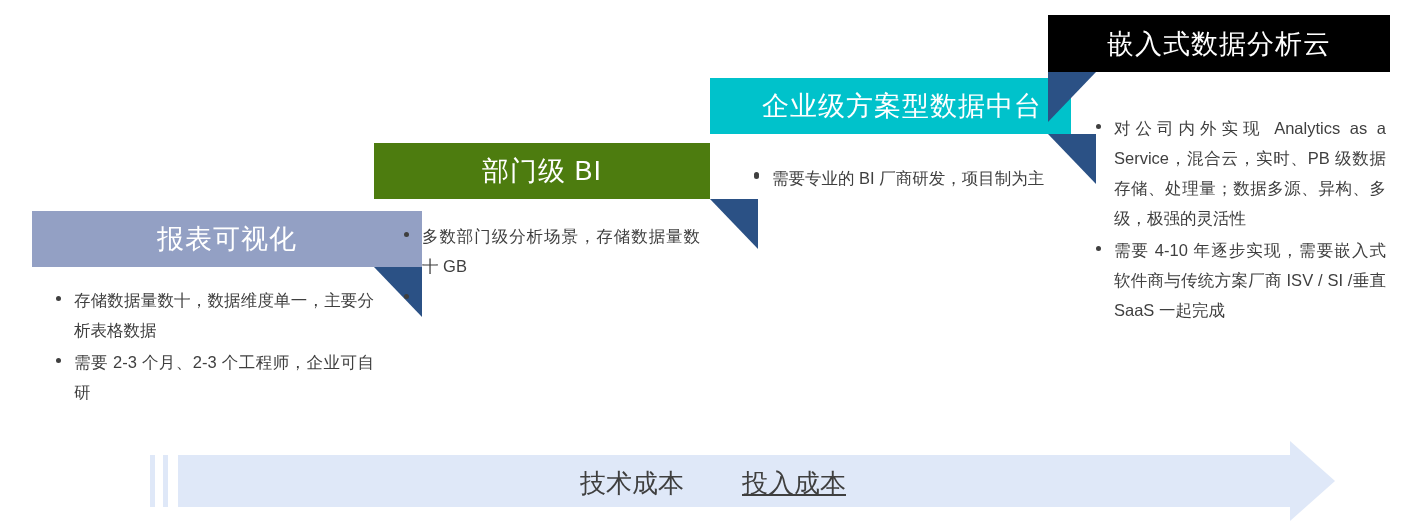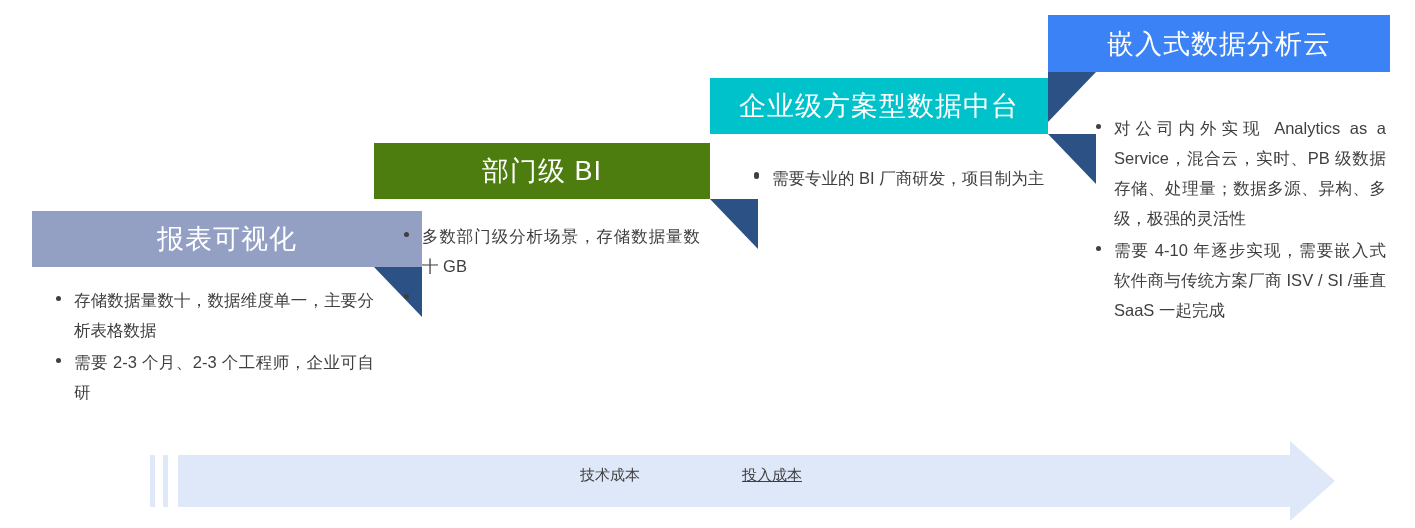--- a/index.html
+++ b/index.html
@@ -56,21 +56,21 @@
   #arrow-body{position:absolute;left:28px;top:0;height:52px;width:1117px;background:#dfe8f8;}
   #arrow-head{
     position:absolute;left:1140px;top:-14px;
     width:0;height:0;
     border-top:40px solid transparent;
     border-bottom:40px solid transparent;
     border-left:45px solid #dfe8f8;
   }
   .cost-label{
     position:absolute;top:11px;
-    font-size:15px;color:#3f3f3f;
+    font-size:26px;color:#3f3f3f;
     white-space:nowrap;
   }
   #cost-tech{left:430px;}
   #cost-invest{left:592px;text-decoration:underline;}
 </style>
 </head>
 <body>
 
 <div id="stage">
 
@@ -90,32 +90,32 @@
       <span>部门级 BI</span>
     </div>
     <div class="shadow" style="left:336px;top:56px;border-width:50px 0 0 48px;border-color:#2b5185 transparent transparent transparent;"></div>
     <ul class="bullets" style="left:26px;top:78px;width:300px;">
       <li><span class="dot"></span><span>多数部门级分析场景，存储数据量数十 GB</span></li>
       <li><span class="dot"></span></li>
     </ul>
   </div>
 
   <div class="tier" style="left:710px;top:78px;width:350px;">
-    <div class="banner" style="width:338px;height:56px;background:#00c2cb;">
+    <div class="banner" style="width:338px;height:56px;background:#00c2cb;padding-left:23px;">
       <span>企业级方案型数据中台</span>
     </div>
     <div class="shadow" style="left:338px;top:56px;border-width:50px 0 0 48px;border-color:#2b5185 transparent transparent transparent;"></div>
     <ul class="bullets" style="left:40px;top:83px;width:298px;">
       <li><span class="dot"></span></li>
       <li><span class="dot"></span><span>需要专业的 BI 厂商研发，项目制为主</span></li>
     </ul>
   </div>
 
   <div class="tier" style="left:1048px;top:15px;width:345px;">
-    <div class="banner" style="width:342px;height:57px;background:#3b82f6;">
+    <div class="banner" style="width:342px;height:57px;background:#000000;">
       <span>嵌入式数据分析云</span>
     </div>
     <div class="shadow" style="left:0px;top:57px;border-width:50px 48px 0 0;border-color:#2b5185 transparent transparent transparent;"></div>
     <ul class="bullets" style="left:44px;top:81px;width:294px;margin-top:17px;">
       <li><span class="dot"></span><span>对公司内外实现 Analytics as a Service，混合云，实时、PB 级数据存储、处理量；数据多源、异构、多级，极强的灵活性</span></li>
       <li><span class="dot"></span><span>需要 4-10 年逐步实现，需要嵌入式软件商与传统方案厂商 ISV / SI /垂直 SaaS 一起完成</span></li>
     </ul>
   </div>
 
   <div id="arrow-group">

